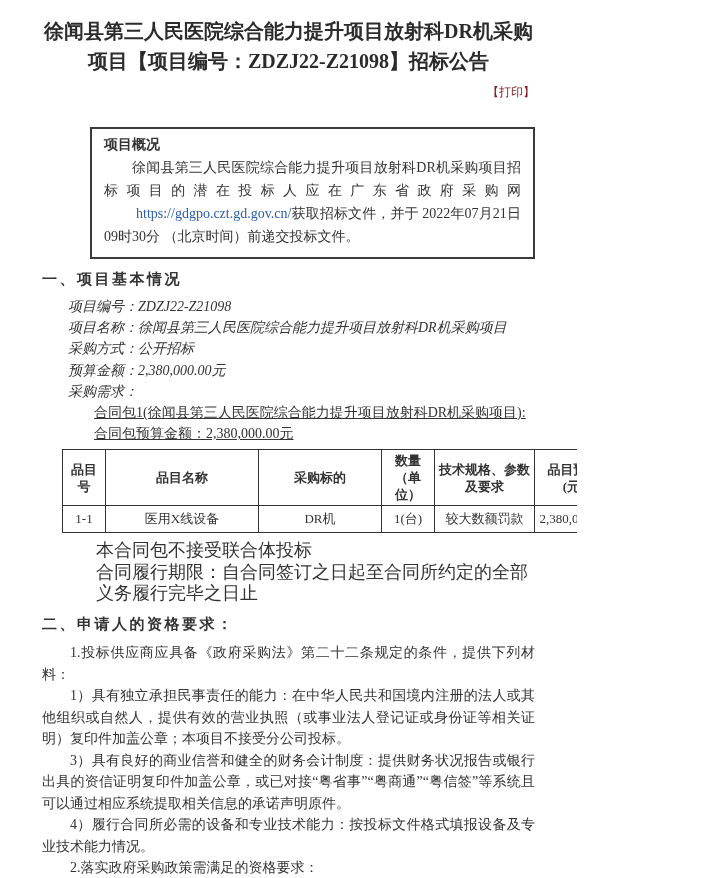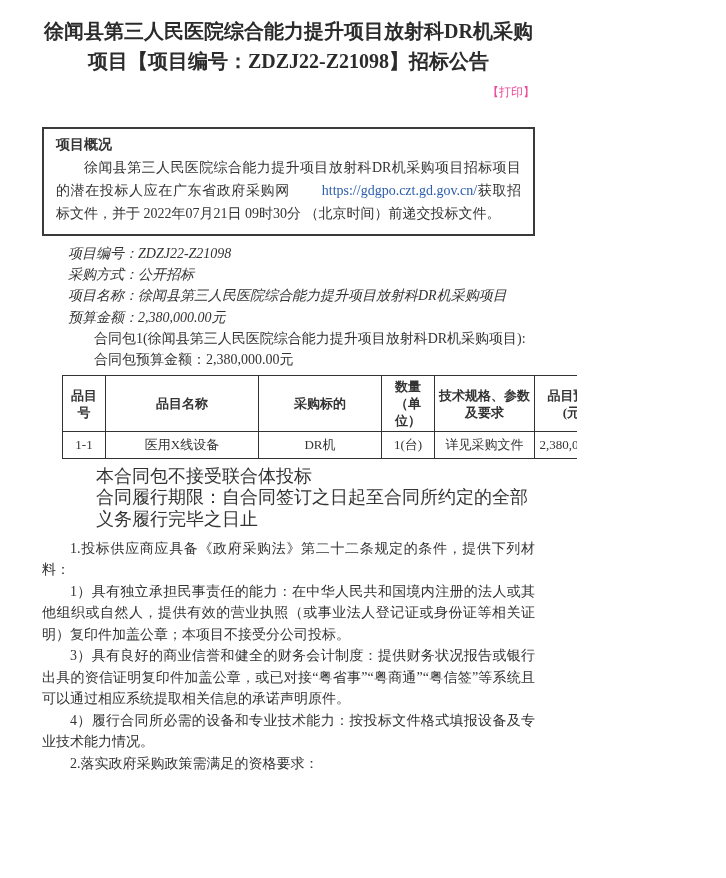--- a/index.html
+++ b/index.html
@@ -7,37 +7,37 @@
     width:577px;height:878px;box-sizing:border-box;
     padding:16px 42px 0 42px;overflow:hidden;
     font-family:"Liberation Serif","DejaVu Serif",serif;
     color:#333333;background:#ffffff;
   }
   .title{
     font-size:20px;line-height:30px;font-weight:bold;color:#2b2b2b;
     text-align:center;margin:0;
   }
   .print-row{text-align:right;margin-top:8px;line-height:14px;}
-  .print-link{font-size:12px;color:#ec4899;text-decoration:none;cursor:pointer;}
+  .print-link{font-size:12px;color:#7f1d1d;text-decoration:none;cursor:pointer;}
   .overview-box{
-    border:2px solid #3a3a3a;margin-top:28px;padding:6px 12px 9px 12px;
+    border:2px solid #3a3a3a;margin-top:28px;padding:6px 12px 9px 12px;margin-left:48px;
   }
   .ov-head{font-size:14px;font-weight:bold;line-height:19px;}
   .ov-text{
     margin:2px 0 0 0;font-size:14px;line-height:23px;
     text-indent:2em;text-align:justify;
   }
   .link{color:#2a5caa;text-decoration:none;cursor:pointer;padding-left:32px;}
   .sec-head{
     font-size:15px;font-weight:bold;letter-spacing:2.5px;
     line-height:20px;margin:10px 0 0 0;color:#333;
   }
   .fields{margin:7px 0 0 26px;font-style:italic;}
   .field-line{font-size:14px;line-height:21.2px;}
-  .contract{margin-left:52px;}
+  .contract{margin-left:52px;text-decoration:underline;}
   .contract div{font-size:14px;line-height:21.2px;}
   table.items{
     border-collapse:collapse;margin:5px 0 0 20px;table-layout:fixed;width:620px;
   }
   table.items th,table.items td{
     border:1px solid #333;font-size:13px;text-align:center;
     padding:2px 3px;box-sizing:border-box;
   }
   table.items th{font-weight:bold;line-height:17px;}
   table.items td{line-height:22px;}
@@ -59,26 +59,28 @@
 
   <div class="print-row">
     <a class="print-link">【打印】</a>
   </div>
 
   <div class="overview-box">
     <div class="ov-head">项目概况</div>
     <p class="ov-text"><span>徐闻县第三人民医院综合能力提升项目放射科DR机采购项目招标项目的潜在投标人应在广东省政府采购网</span><a class="link">https://gdgpo.czt.gd.gov.cn/</a><span>获取招标文件，并于 2022年07月21日 09时30分 （北京时间）前递交投标文件。</span></p>
   </div>
 
+  <h2 class="sec-head">一、项目基本情况</h2>
 
   <div class="fields">
     <div class="field-line"><span>项目编号：</span><span>ZDZJ22-Z21098</span></div>
+    <div class="field-line"><span>项目名称：</span><span>徐闻县第三人民医院综合能力提升项目放射科DR机采购项目</span></div>
     <div class="field-line"><span>采购方式：</span><span>公开招标</span></div>
-    <div class="field-line"><span>项目名称：</span><span>徐闻县第三人民医院综合能力提升项目放射科DR机采购项目</span></div>
     <div class="field-line"><span>预算金额：</span><span>2,380,000.00元</span></div>
+    <div class="field-line"><span>采购需求：</span><span></span></div>
   </div>
 
   <div class="contract">
     <div>合同包1(徐闻县第三人民医院综合能力提升项目放射科DR机采购项目):</div>
     <div>合同包预算金额：2,380,000.00元</div>
   </div>
 
   <table class="items">
     <colgroup>
       <col style="width:43px">
@@ -99,32 +101,33 @@
         <th>品目预算(元)</th>
         <th>最高限价（元）</th>
       </tr>
     </thead>
     <tbody>
       <tr>
         <td>1-1</td>
         <td>医用X线设备</td>
         <td>DR机</td>
         <td>1(台)</td>
-        <td>详见采购文件</td>
+        <td>较大数额罚款</td>
         <td class="num">2,380,000.00</td>
         <td class="num">-</td>
       </tr>
     </tbody>
   </table>
 
   <div class="notes">
     <div>本合同包不接受联合体投标</div>
     <div>合同履行期限：自合同签订之日起至合同所约定的全部义务履行完毕之日止</div>
   </div>
 
+  <h2 class="sec-head">二、申请人的资格要求：</h2>
 
   <div class="sec2-block">
     <p class="para">1.投标供应商应具备《政府采购法》第二十二条规定的条件，提供下列材料：</p>
     <p class="para">1）具有独立承担民事责任的能力：在中华人民共和国境内注册的法人或其他组织或自然人，提供有效的营业执照（或事业法人登记证或身份证等相关证明）复印件加盖公章；本项目不接受分公司投标。</p>
     <p class="para">3）具有良好的商业信誉和健全的财务会计制度：提供财务状况报告或银行出具的资信证明复印件加盖公章，或已对接“粤省事”“粤商通”“粤信签”等系统且可以通过相应系统提取相关信息的承诺声明原件。</p>
     <p class="para">4）履行合同所必需的设备和专业技术能力：按投标文件格式填报设备及专业技术能力情况。</p>
     <p class="para">2.落实政府采购政策需满足的资格要求：</p>
 
   </div>
 

